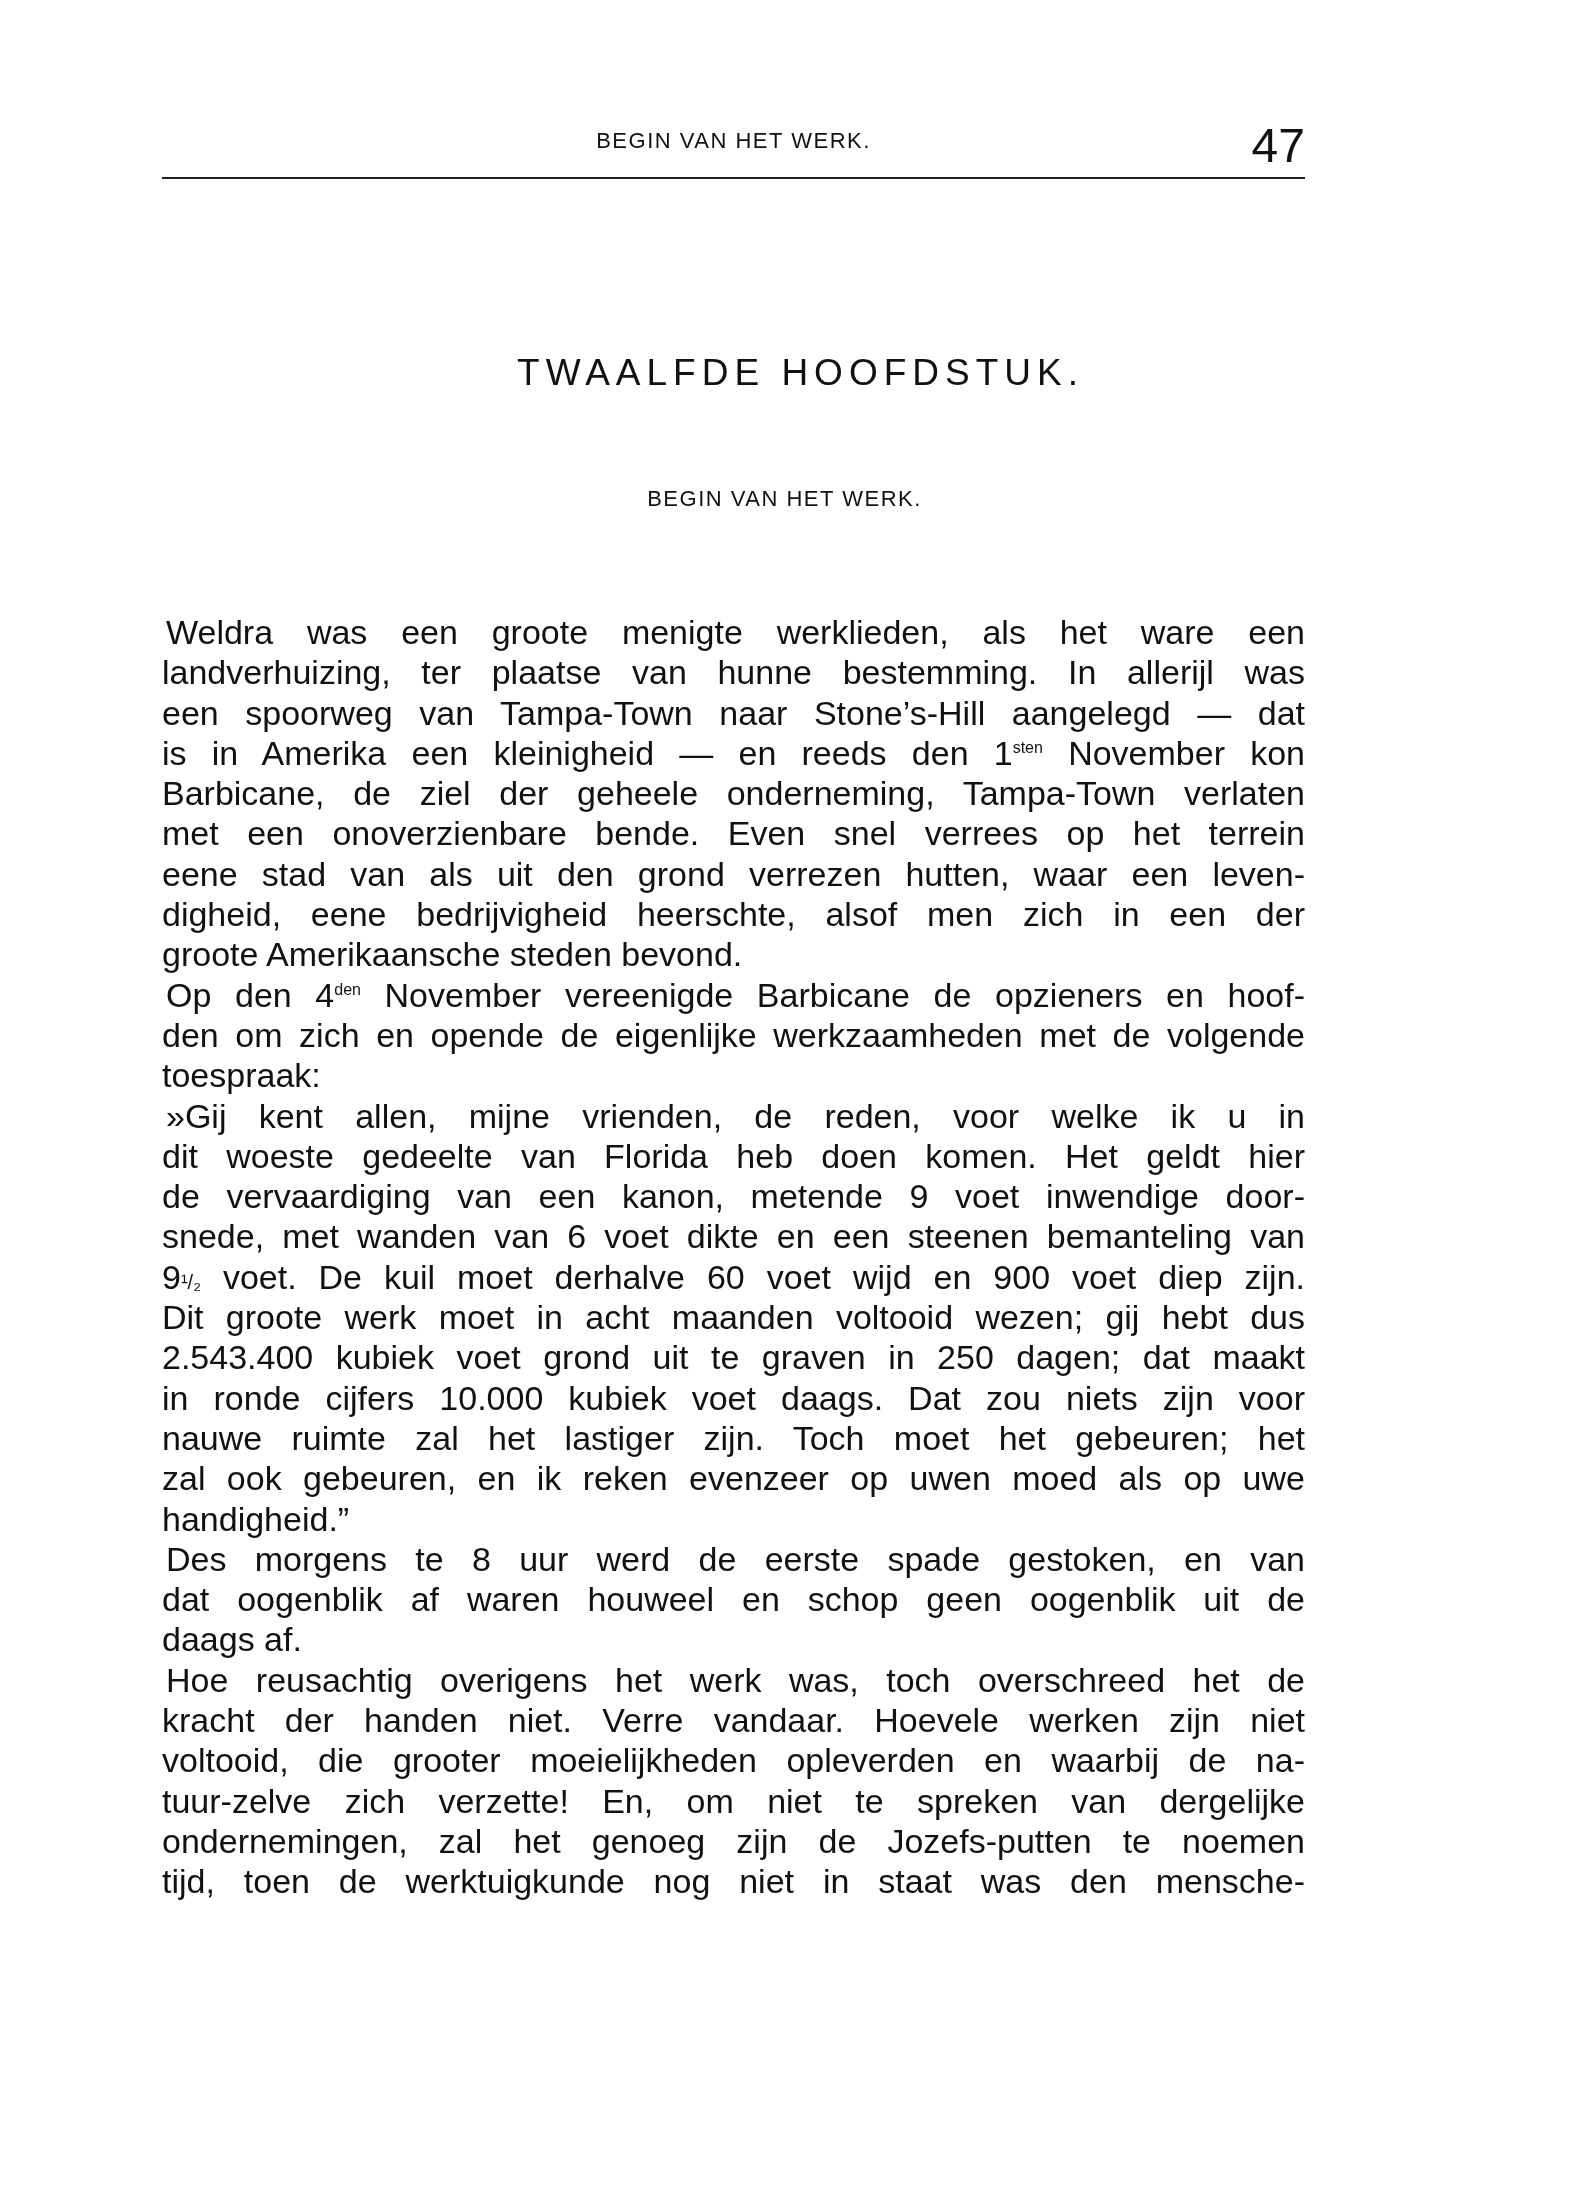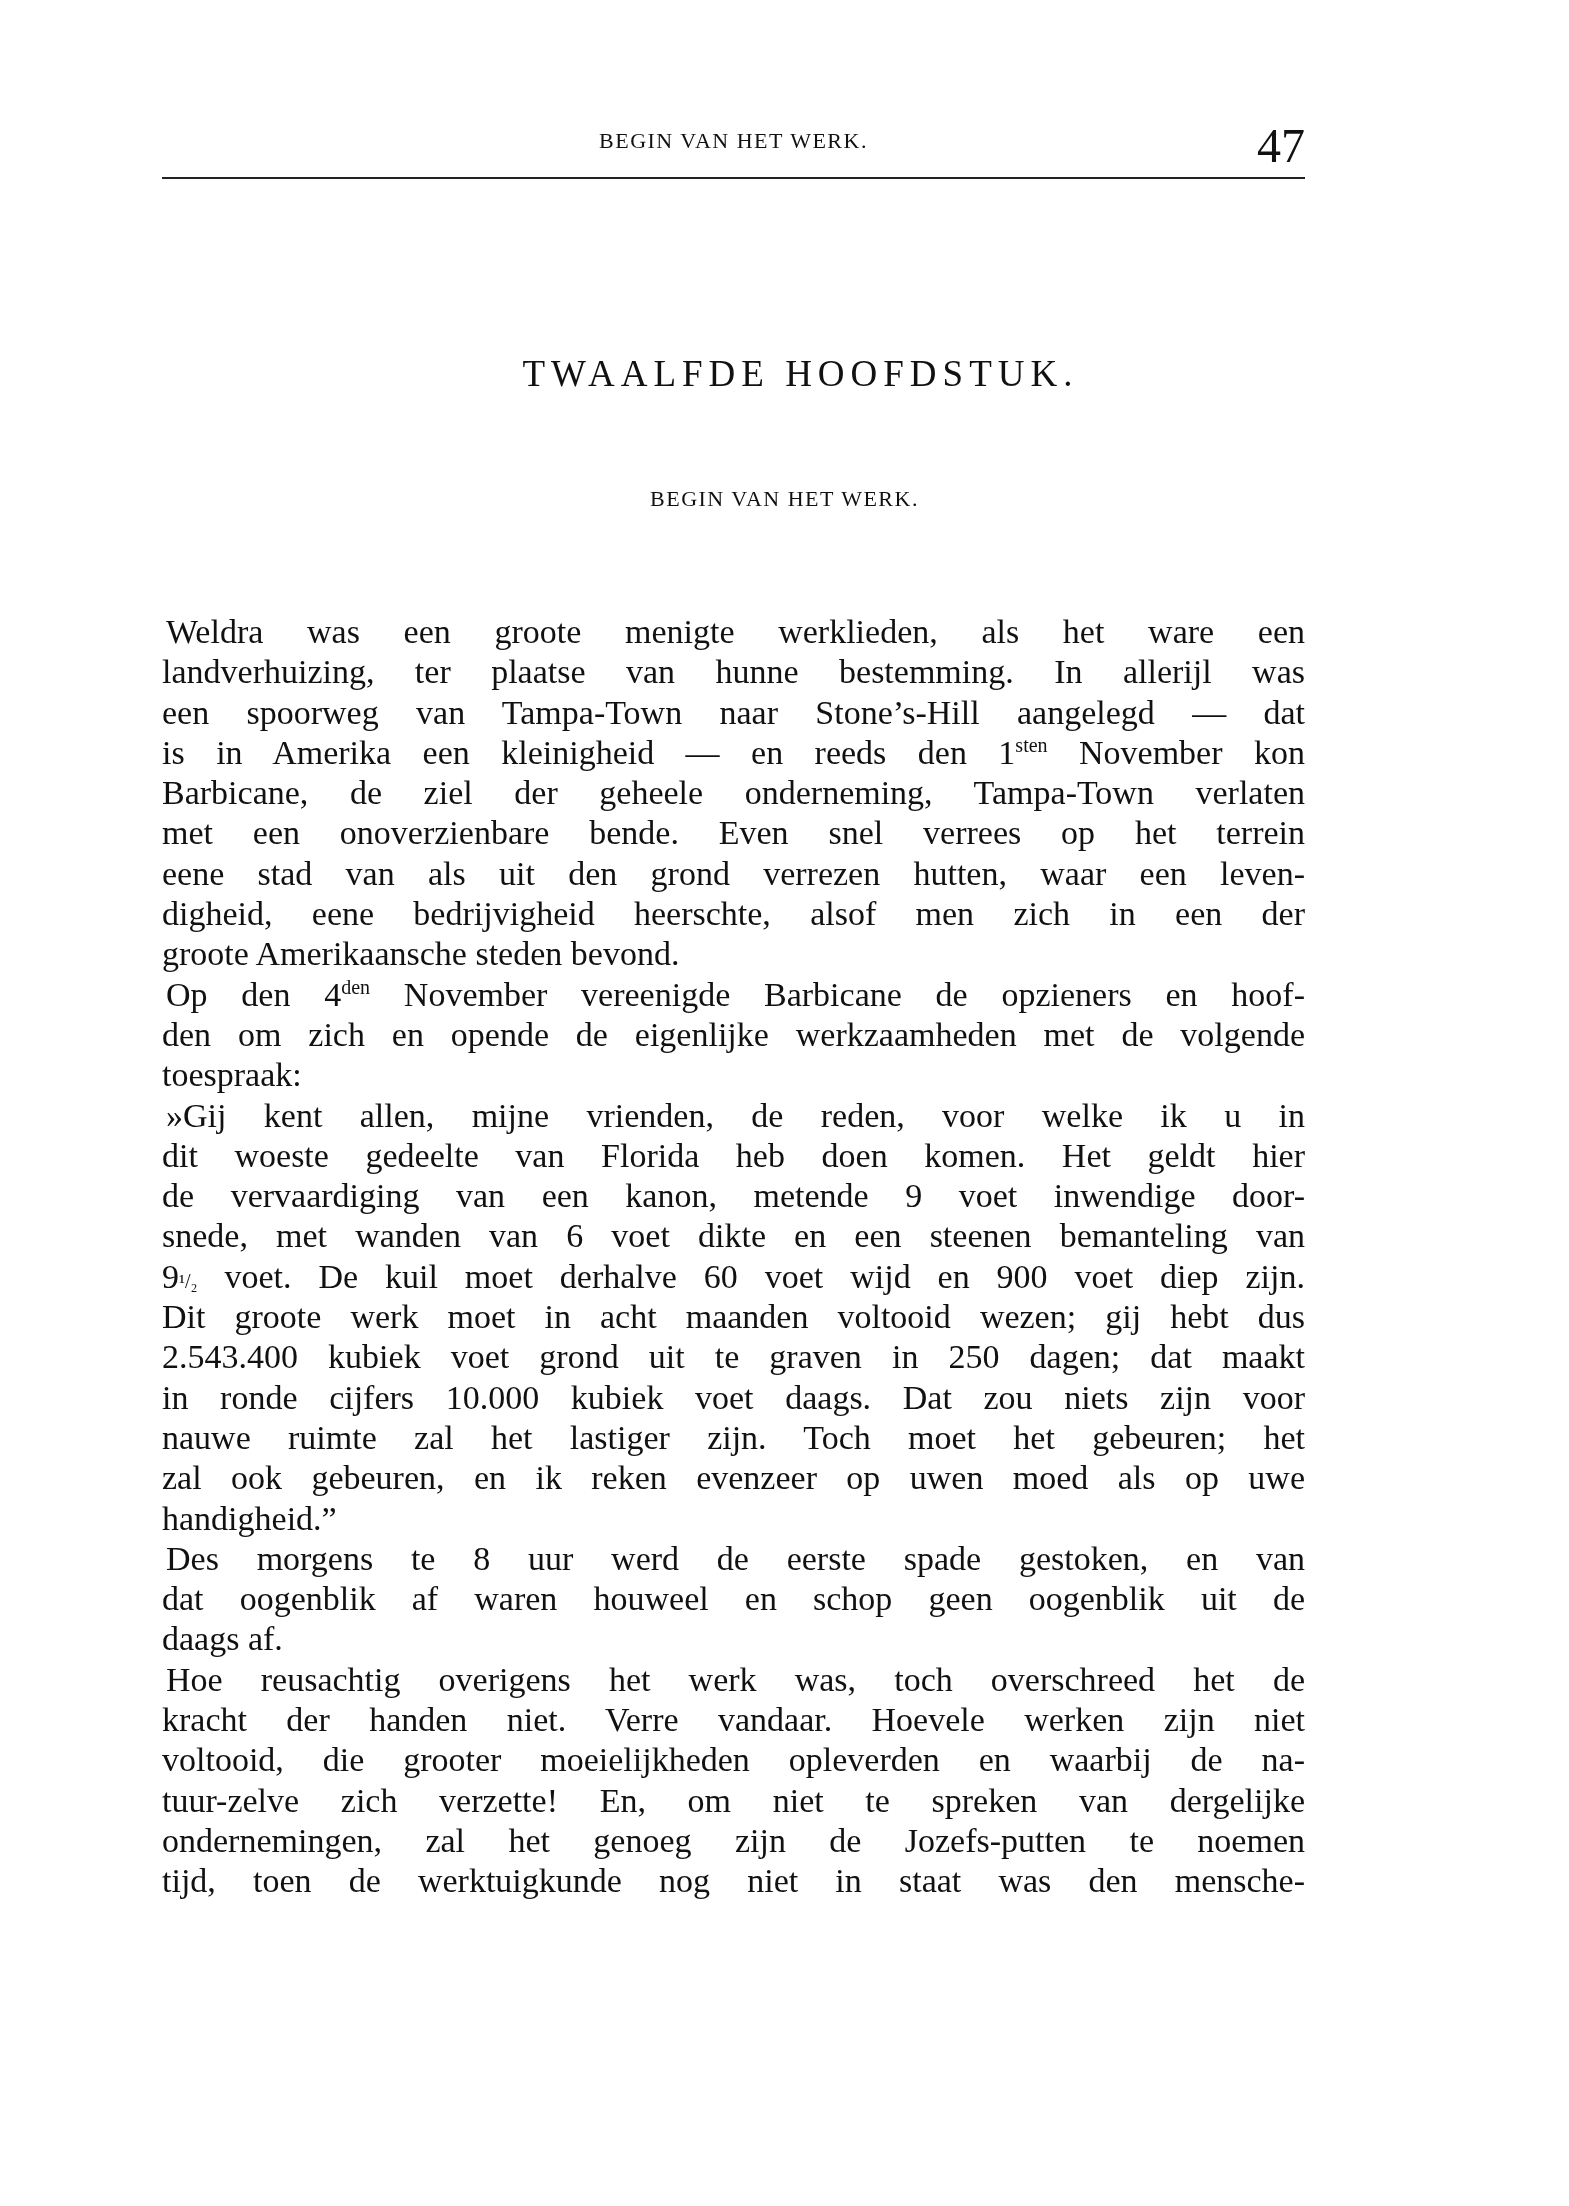--- a/index.html
+++ b/index.html
@@ -1,28 +1,28 @@
 <!DOCTYPE html>
 <html><head>
 <meta charset="utf-8">
 <style>
   html, body { margin: 0; padding: 0; background: #ffffff; }
   body { width: 1569px; height: 2206px; position: relative; overflow: hidden; }
-  .page { position: absolute; left: 0; top: 0; width: 1259px; height: 2206px; background: #fff; color: #111; font-family: Liberation Serif, serif; }
+  .page { position: absolute; left: 0; top: 0; width: 1259px; height: 2206px; background: #fff; color: #111; font-family: Liberation Sans, sans-serif; }
   .running-head { position: absolute; top: 124px; left: 162px; width: 1143px; height: 40px; }
   .running-title { position: absolute; left: 0; right: 0; text-align: center; top: 4px; font-size: 22px; letter-spacing: 1.5px; }
   .page-number { position: absolute; right: 0; top: -6px; font-size: 48px; }
   .head-rule { position: absolute; top: 177px; left: 162px; width: 1143px; height: 0; border-top: 2px solid #222; }
   .chapter-title { position: absolute; top: 352px; left: 16px; width: 1569px; text-align: center; font-size: 37px; letter-spacing: 6px; }
   .chapter-subtitle { position: absolute; top: 486px; left: 0; width: 1569px; text-align: center; font-size: 22px; letter-spacing: 1.5px; }
   .body-text { position: absolute; top: 612px; left: 162px; width: 1143px; font-size: 34px; }
   .line { display: block; height: 40.3px; line-height: 40.3px; white-space: nowrap; text-align: justify; text-align-last: justify; overflow: visible; }
   .line.last { text-align-last: left; }
   .line.indent { padding-left: 4px; }
-  sup { font-size: 20px; vertical-align: 12px; line-height: 0; }
+  sup { font-size: 16px; vertical-align: 12px; line-height: 0; }
   .frac { font-size: 20px; }
 </style>
 </head>
 <body>
 
 <div class="page">
   <div class="running-head">
     <div class="running-title">BEGIN VAN HET WERK.</div>
     <div class="page-number">47</div>
   </div>

